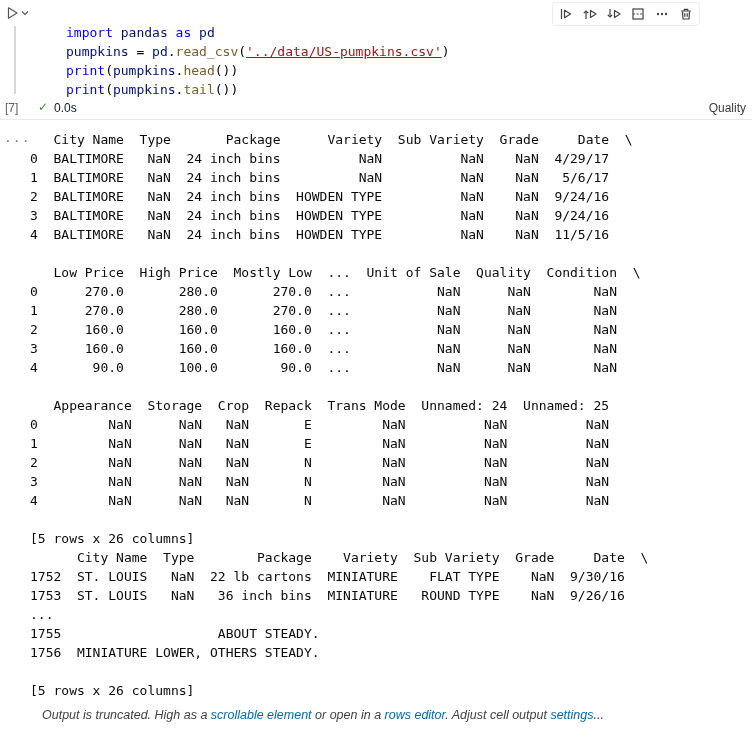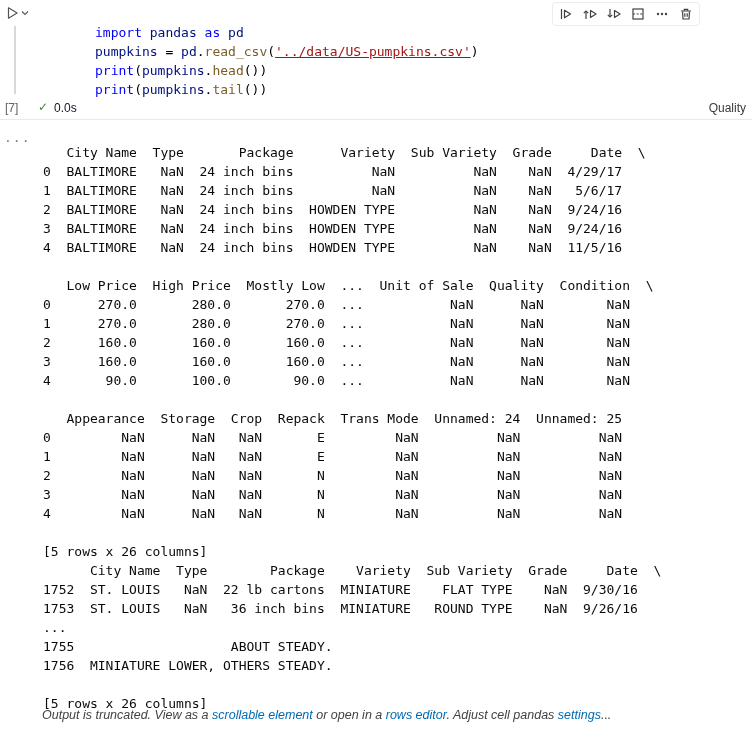--- a/index.html
+++ b/index.html
@@ -17,21 +17,21 @@
     position:absolute;top:2px;right:52px;display:flex;gap:2px;padding:1px 2px;
     background:#ffffff;border:1px solid #ececec;border-radius:4px;
   }
   .tb-btn{width:22px;height:20px;border:none;background:transparent;padding:0;margin:0;
     display:flex;align-items:center;justify-content:center;cursor:pointer;}
   .tb-btn svg{display:block;}
   
   .code-editor{
     position:absolute;left:66px;top:23px;right:20px;
     font-family:"DejaVu Sans Mono","Liberation Mono",monospace;
-    font-size:13px;line-height:19px;white-space:pre;margin-left:29px;
+    font-size:13px;line-height:19px;white-space:pre;
   }
   .tok-kw{color:#0000ff;}
   .tok-var{color:#001080;}
   .tok-fn{color:#795e26;}
   .tok-str{color:#a31515;text-decoration:underline;}
   .tok-pl{color:#000000;}
   
   .exec-row{
     position:absolute;left:0;right:0;top:97px;height:22px;
     border-bottom:1px solid #e9e9e9;font-size:12px;color:#616161;
@@ -40,21 +40,21 @@
   .check{position:absolute;left:38px;top:3px;color:#388a34;font-size:12px;}
   .exec-time{position:absolute;left:54px;top:4px;color:#0f172a;}
   .lang{position:absolute;right:6px;top:4px;color:#3b3b3b;}
   
   .out-options{
     position:absolute;left:4px;top:130px;border:none;background:transparent;padding:0;
     color:#7a7a7a;font-size:13px;letter-spacing:1px;cursor:pointer;
     font-family:"DejaVu Sans Mono","Liberation Mono",monospace;
   }
   .output-text{
-    position:absolute;left:30px;top:130px;margin:13px;
+    position:absolute;left:30px;top:130px;margin:0;
     font-family:"DejaVu Sans Mono","Liberation Mono",monospace;
     font-size:13px;line-height:19px;white-space:pre;color:#0a0a0a;
   }
   
   .truncation{
     position:absolute;left:42px;top:708px;font-size:12.5px;font-style:italic;color:#424242;
   }
   .truncation .lnk{color:#006ab1;cursor:pointer;}
 </style>
 </head>
@@ -146,13 +146,13 @@
 [5 rows x 26 columns]
       City Name  Type        Package    Variety  Sub Variety  Grade     Date  \
 1752  ST. LOUIS   NaN  22 lb cartons  MINIATURE    FLAT TYPE    NaN  9/30/16
 1753  ST. LOUIS   NaN   36 inch bins  MINIATURE   ROUND TYPE    NaN  9/26/16
 ...
 1755                    ABOUT STEADY.
 1756  MINIATURE LOWER, OTHERS STEADY.
 
 [5 rows x 26 columns]</pre>
 
-<div class="truncation"><span>Output is truncated. View as a </span><span class="lnk">scrollable element</span><span> or open in a </span><span class="lnk">rows editor</span><span>. Adjust cell pandas </span><span class="lnk">settings</span><span>...</span></div>
+<div class="truncation"><span>Output is truncated. High as a </span><span class="lnk">scrollable element</span><span> or open in a </span><span class="lnk">rows editor</span><span>. Adjust cell output </span><span class="lnk">settings</span><span>...</span></div>
 
 </body></html>

